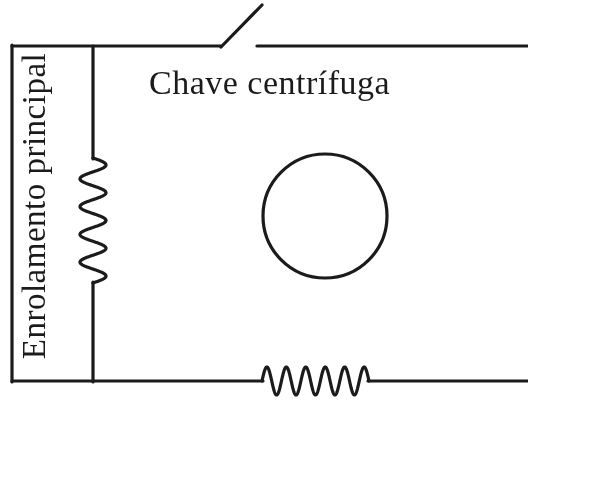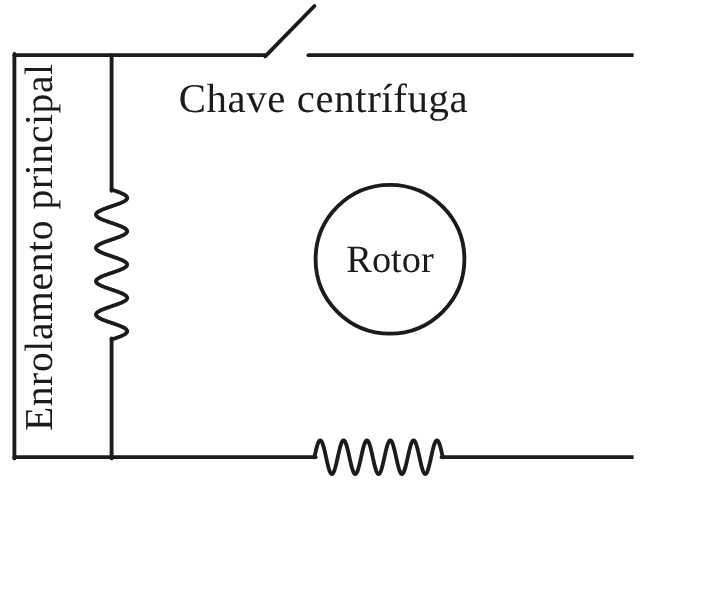--- a/index.html
+++ b/index.html
@@ -37,15 +37,14 @@
     <path class="schem-stroke" d="M93.00 158.00 L94.04 158.35 L95.07 158.71 L96.09 159.06 L97.09 159.41 L98.06 159.77 L99.00 160.12 L99.91 160.48 L100.76 160.83 L101.57 161.18 L102.33 161.54 L103.02 161.89 L103.65 162.24 L104.21 162.60 L104.70 162.95 L105.12 163.30 L105.45 163.66 L105.71 164.01 L105.89 164.36 L105.98 164.72 L105.99 165.07 L105.92 165.43 L105.77 165.78 L105.53 166.13 L105.22 166.49 L104.82 166.84 L104.35 167.19 L103.81 167.55 L103.20 167.90 L102.52 168.25 L101.78 168.61 L100.99 168.96 L100.14 169.32 L99.25 169.67 L98.32 170.02 L97.35 170.38 L96.36 170.73 L95.35 171.08 L94.32 171.44 L93.28 171.79 L92.24 172.14 L91.21 172.50 L90.18 172.85 L89.18 173.20 L88.20 173.56 L87.25 173.91 L86.33 174.27 L85.46 174.62 L84.64 174.97 L83.87 175.33 L83.16 175.68 L82.51 176.03 L81.93 176.39 L81.42 176.74 L80.99 177.09 L80.63 177.45 L80.35 177.80 L80.15 178.16 L80.03 178.51 L80.00 178.86 L80.05 179.22 L80.18 179.57 L80.40 179.92 L80.69 180.28 L81.07 180.63 L81.52 180.98 L82.04 181.34 L82.63 181.69 L83.29 182.04 L84.01 182.40 L84.79 182.75 L85.63 183.11 L86.50 183.46 L87.43 183.81 L88.38 184.17 L89.37 184.52 L90.38 184.87 L91.40 185.23 L92.44 185.58 L93.48 185.93 L94.52 186.29 L95.54 186.64 L96.55 187.00 L97.54 187.35 L98.50 187.70 L99.42 188.06 L100.31 188.41 L101.14 188.76 L101.93 189.12 L102.65 189.47 L103.32 189.82 L103.92 190.18 L104.45 190.53 L104.90 190.88 L105.28 191.24 L105.58 191.59 L105.80 191.95 L105.94 192.30 L106.00 192.65 L105.97 193.01 L105.86 193.36 L105.67 193.71 L105.40 194.07 L105.04 194.42 L104.61 194.77 L104.11 195.13 L103.53 195.48 L102.89 195.84 L102.19 196.19 L101.42 196.54 L100.60 196.90 L99.74 197.25 L98.83 197.60 L97.88 197.96 L96.90 198.31 L95.90 198.66 L94.88 199.02 L93.84 199.37 L92.80 199.72 L91.76 200.08 L90.73 200.43 L89.72 200.79 L88.72 201.14 L87.76 201.49 L86.82 201.85 L85.93 202.20 L85.08 202.55 L84.28 202.91 L83.54 203.26 L82.86 203.61 L82.24 203.97 L81.69 204.32 L81.21 204.68 L80.81 205.03 L80.49 205.38 L80.25 205.74 L80.09 206.09 L80.01 206.44 L80.01 206.80 L80.10 207.15 L80.27 207.50 L80.52 207.86 L80.85 208.21 L81.26 208.56 L81.75 208.92 L82.30 209.27 L82.93 209.63 L83.62 209.98 L84.37 210.33 L85.17 210.69 L86.02 211.04 L86.92 211.39 L87.86 211.75 L88.83 212.10 L89.83 212.45 L90.85 212.81 L91.88 213.16 L92.92 213.52 L93.96 213.87 L94.99 214.22 L96.01 214.58 L97.01 214.93 L97.99 215.28 L98.93 215.64 L99.84 215.99 L100.70 216.34 L101.51 216.70 L102.27 217.05 L102.97 217.40 L103.60 217.76 L104.17 218.11 L104.66 218.47 L105.09 218.82 L105.43 219.17 L105.69 219.53 L105.88 219.88 L105.98 220.23 L106.00 220.59 L105.93 220.94 L105.78 221.29 L105.55 221.65 L105.24 222.00 L104.86 222.36 L104.39 222.71 L103.85 223.06 L103.25 223.42 L102.58 223.77 L101.84 224.12 L101.05 224.48 L100.21 224.83 L99.32 225.18 L98.40 225.54 L97.43 225.89 L96.44 226.24 L95.43 226.60 L94.40 226.95 L93.36 227.31 L92.32 227.66 L91.29 228.01 L90.26 228.37 L89.26 228.72 L88.27 229.07 L87.32 229.43 L86.41 229.78 L85.53 230.13 L84.70 230.49 L83.93 230.84 L83.22 231.20 L82.56 231.55 L81.98 231.90 L81.46 232.26 L81.02 232.61 L80.65 232.96 L80.37 233.32 L80.16 233.67 L80.04 234.02 L80.00 234.38 L80.04 234.73 L80.17 235.08 L80.38 235.44 L80.67 235.79 L81.03 236.15 L81.48 236.50 L81.99 236.85 L82.58 237.21 L83.24 237.56 L83.95 237.91 L84.73 238.27 L85.56 238.62 L86.43 238.97 L87.35 239.33 L88.30 239.68 L89.29 240.04 L90.30 240.39 L91.32 240.74 L92.36 241.10 L93.40 241.45 L94.43 241.80 L95.46 242.16 L96.47 242.51 L97.46 242.86 L98.42 243.22 L99.35 243.57 L100.24 243.92 L101.08 244.28 L101.87 244.63 L102.60 244.99 L103.27 245.34 L103.87 245.69 L104.41 246.05 L104.87 246.40 L105.25 246.75 L105.56 247.11 L105.79 247.46 L105.93 247.81 L106.00 248.17 L105.98 248.52 L105.87 248.88 L105.69 249.23 L105.42 249.58 L105.07 249.94 L104.65 250.29 L104.15 250.64 L103.58 251.00 L102.95 251.35 L102.25 251.70 L101.49 252.06 L100.67 252.41 L99.81 252.76 L98.90 253.12 L97.96 253.47 L96.98 253.83 L95.98 254.18 L94.96 254.53 L93.92 254.89 L92.88 255.24 L91.85 255.59 L90.82 255.95 L89.80 256.30 L88.80 256.65 L87.83 257.01 L86.90 257.36 L86.00 257.72 L85.14 258.07 L84.34 258.42 L83.59 258.78 L82.91 259.13 L82.28 259.48 L81.73 259.84 L81.25 260.19 L80.84 260.54 L80.51 260.90 L80.26 261.25 L80.10 261.60 L80.01 261.96 L80.01 262.31 L80.09 262.67 L80.25 263.02 L80.50 263.37 L80.82 263.73 L81.23 264.08 L81.71 264.43 L82.26 264.79 L82.88 265.14 L83.56 265.49 L84.30 265.85 L85.10 266.20 L85.95 266.56 L86.85 266.91 L87.79 267.26 L88.75 267.62 L89.75 267.97 L90.77 268.32 L91.80 268.68 L92.83 269.03 L93.87 269.38 L94.91 269.74 L95.93 270.09 L96.93 270.44 L97.91 270.80 L98.86 271.15 L99.76 271.51 L100.63 271.86 L101.45 272.21 L102.21 272.57 L102.91 272.92 L103.55 273.27 L104.13 273.63 L104.63 273.98 L105.06 274.33 L105.41 274.69 L105.68 275.04 L105.87 275.40 L105.97 275.75 L106.00 276.10 L105.94 276.46 L105.80 276.81 L105.57 277.16 L105.27 277.52 L104.89 277.87 L104.43 278.22 L103.90 278.58 L103.30 278.93 L102.63 279.28 L101.90 279.64 L101.12 279.99 L100.28 280.35 L99.40 280.70 L98.47 281.05 L97.51 281.41 L96.52 281.76 L95.51 282.11 L94.48 282.47 L93.45 282.82 L93.00 282.97"></path>
     <path class="schem-stroke" d="M93 282 L93 382"></path>
 
     <path class="schem-stroke" d="M262.00 381.00 L262.25 379.88 L262.50 378.77 L262.74 377.67 L262.99 376.60 L263.24 375.55 L263.49 374.54 L263.73 373.56 L263.98 372.64 L264.23 371.77 L264.48 370.96 L264.72 370.21 L264.97 369.53 L265.22 368.93 L265.47 368.40 L265.72 367.95 L265.96 367.59 L266.21 367.31 L266.46 367.12 L266.71 367.02 L266.95 367.01 L267.20 367.08 L267.45 367.25 L267.70 367.50 L267.94 367.84 L268.19 368.27 L268.44 368.78 L268.69 369.36 L268.94 370.02 L269.18 370.75 L269.43 371.54 L269.68 372.40 L269.93 373.31 L270.17 374.27 L270.42 375.27 L270.67 376.31 L270.92 377.38 L271.16 378.47 L271.41 379.58 L271.66 380.70 L271.91 381.82 L272.15 382.93 L272.40 384.03 L272.65 385.12 L272.90 386.17 L273.15 387.20 L273.39 388.18 L273.64 389.12 L273.89 390.00 L274.14 390.83 L274.38 391.60 L274.63 392.29 L274.88 392.92 L275.13 393.47 L275.37 393.94 L275.62 394.32 L275.87 394.62 L276.12 394.84 L276.37 394.96 L276.61 395.00 L276.86 394.95 L277.11 394.80 L277.36 394.57 L277.60 394.26 L277.85 393.85 L278.10 393.37 L278.35 392.80 L278.59 392.17 L278.84 391.45 L279.09 390.68 L279.34 389.84 L279.59 388.94 L279.83 387.99 L280.08 387.00 L280.33 385.97 L280.58 384.91 L280.82 383.83 L281.07 382.72 L281.32 381.60 L281.57 380.48 L281.81 379.37 L282.06 378.26 L282.31 377.17 L282.56 376.11 L282.81 375.08 L283.05 374.08 L283.30 373.13 L283.55 372.23 L283.80 371.39 L284.04 370.60 L284.29 369.89 L284.54 369.24 L284.79 368.67 L285.03 368.18 L285.28 367.77 L285.53 367.45 L285.78 367.21 L286.02 367.06 L286.27 367.00 L286.52 367.03 L286.77 367.15 L287.02 367.36 L287.26 367.65 L287.51 368.03 L287.76 368.49 L288.01 369.04 L288.25 369.65 L288.50 370.35 L288.75 371.11 L289.00 371.93 L289.24 372.81 L289.49 373.74 L289.74 374.72 L289.99 375.75 L290.24 376.80 L290.48 377.88 L290.73 378.98 L290.98 380.09 L291.23 381.21 L291.47 382.33 L291.72 383.44 L291.97 384.53 L292.22 385.61 L292.46 386.65 L292.71 387.65 L292.96 388.62 L293.21 389.53 L293.46 390.39 L293.70 391.19 L293.95 391.92 L294.20 392.59 L294.45 393.18 L294.69 393.69 L294.94 394.12 L295.19 394.47 L295.44 394.73 L295.68 394.91 L295.93 394.99 L296.18 394.99 L296.43 394.89 L296.68 394.71 L296.92 394.44 L297.17 394.08 L297.42 393.64 L297.67 393.12 L297.91 392.52 L298.16 391.85 L298.41 391.10 L298.66 390.30 L298.90 389.43 L299.15 388.51 L299.40 387.54 L299.65 386.53 L299.90 385.49 L300.14 384.41 L300.39 383.32 L300.64 382.21 L300.89 381.09 L301.13 379.97 L301.38 378.86 L301.63 377.76 L301.88 376.68 L302.12 375.63 L302.37 374.61 L302.62 373.64 L302.87 372.71 L303.11 371.84 L303.36 371.02 L303.61 370.27 L303.86 369.58 L304.11 368.97 L304.35 368.44 L304.60 367.98 L304.85 367.61 L305.10 367.33 L305.34 367.13 L305.59 367.02 L305.84 367.00 L306.09 367.07 L306.33 367.23 L306.58 367.48 L306.83 367.81 L307.08 368.23 L307.33 368.73 L307.57 369.31 L307.82 369.96 L308.07 370.69 L308.32 371.48 L308.56 372.33 L308.81 373.23 L309.06 374.19 L309.31 375.19 L309.55 376.23 L309.80 377.29 L310.05 378.38 L310.30 379.49 L310.55 380.61 L310.79 381.73 L311.04 382.84 L311.29 383.95 L311.54 385.03 L311.78 386.09 L312.03 387.12 L312.28 388.10 L312.53 389.04 L312.77 389.93 L313.02 390.77 L313.27 391.54 L313.52 392.24 L313.77 392.87 L314.01 393.43 L314.26 393.90 L314.51 394.29 L314.76 394.60 L315.00 394.82 L315.25 394.96 L315.50 395.00 L315.75 394.95 L315.99 394.82 L316.24 394.59 L316.49 394.28 L316.74 393.89 L316.98 393.41 L317.23 392.85 L317.48 392.22 L317.73 391.51 L317.98 390.74 L318.22 389.91 L318.47 389.02 L318.72 388.07 L318.97 387.08 L319.21 386.06 L319.46 385.00 L319.71 383.91 L319.96 382.81 L320.20 381.69 L320.45 380.57 L320.70 379.46 L320.95 378.35 L321.20 377.26 L321.44 376.19 L321.69 375.16 L321.94 374.16 L322.19 373.21 L322.43 372.30 L322.68 371.45 L322.93 370.66 L323.18 369.94 L323.42 369.29 L323.67 368.72 L323.92 368.22 L324.17 367.80 L324.42 367.47 L324.66 367.23 L324.91 367.07 L325.16 367.00 L325.41 367.02 L325.65 367.14 L325.90 367.34 L326.15 367.62 L326.40 368.00 L326.64 368.45 L326.89 368.99 L327.14 369.60 L327.39 370.29 L327.64 371.04 L327.88 371.86 L328.13 372.74 L328.38 373.67 L328.63 374.65 L328.87 375.66 L329.12 376.71 L329.37 377.79 L329.62 378.89 L329.86 380.00 L330.11 381.12 L330.36 382.24 L330.61 383.35 L330.86 384.45 L331.10 385.52 L331.35 386.57 L331.60 387.57 L331.85 388.54 L332.09 389.46 L332.34 390.32 L332.59 391.13 L332.84 391.87 L333.08 392.54 L333.33 393.14 L333.58 393.65 L333.83 394.09 L334.07 394.45 L334.32 394.72 L334.57 394.90 L334.82 394.99 L335.07 394.99 L335.31 394.90 L335.56 394.73 L335.81 394.46 L336.06 394.11 L336.30 393.68 L336.55 393.16 L336.80 392.57 L337.05 391.90 L337.29 391.17 L337.54 390.36 L337.79 389.50 L338.04 388.59 L338.29 387.62 L338.53 386.62 L338.78 385.57 L339.03 384.50 L339.28 383.41 L339.52 382.30 L339.77 381.18 L340.02 380.06 L340.27 378.95 L340.51 377.85 L340.76 376.77 L341.01 375.71 L341.26 374.69 L341.51 373.72 L341.75 372.78 L342.00 371.90 L342.25 371.08 L342.50 370.32 L342.74 369.63 L342.99 369.02 L343.24 368.48 L343.49 368.02 L343.73 367.64 L343.98 367.35 L344.23 367.14 L344.48 367.03 L344.73 367.00 L344.97 367.07 L345.22 367.22 L345.47 367.46 L345.72 367.79 L345.96 368.20 L346.21 368.69 L346.46 369.26 L346.71 369.91 L346.95 370.63 L347.20 371.41 L347.45 372.26 L347.70 373.16 L347.94 374.11 L348.19 375.11 L348.44 376.14 L348.69 377.21 L348.94 378.30 L349.18 379.40 L349.43 380.52 L349.68 381.64 L349.93 382.75 L350.17 383.86 L350.42 384.95 L350.67 386.01 L350.92 387.03 L351.16 388.03 L351.41 388.97 L351.66 389.86 L351.91 390.70 L352.16 391.48 L352.40 392.19 L352.65 392.82 L352.90 393.38 L353.15 393.87 L353.39 394.27 L353.64 394.58 L353.89 394.81 L354.14 394.95 L354.38 395.00 L354.63 394.96 L354.88 394.83 L355.13 394.62 L355.38 394.31 L355.62 393.92 L355.87 393.45 L356.12 392.90 L356.37 392.27 L356.61 391.57 L356.86 390.81 L357.11 389.98 L357.36 389.09 L357.60 388.15 L357.85 387.16 L358.10 386.14 L358.35 385.08 L358.60 384.00 L358.84 382.90 L359.09 381.78 L359.34 380.66 L359.59 379.55 L359.83 378.44 L360.08 377.35 L360.33 376.28 L360.58 375.24 L360.82 374.24 L361.07 373.28 L361.32 372.37 L361.57 371.52 L361.82 370.73 L362.06 370.00 L362.31 369.34 L362.56 368.76 L362.81 368.26 L363.05 367.83 L363.30 367.50 L363.55 367.24 L363.80 367.08 L364.04 367.00 L364.29 367.02 L364.54 367.12 L364.79 367.32 L365.03 367.60 L365.28 367.96 L365.53 368.41 L365.78 368.94 L366.03 369.55 L366.27 370.23 L366.52 370.98 L366.77 371.79 L367.02 372.67 L367.26 373.59 L367.51 374.57 L367.76 375.58 L368.01 376.63 L368.25 377.71 L368.50 378.80 L368.75 379.92 L368.99 381.00"></path>
 
     <circle class="schem-stroke" cx="325" cy="216" r="62" stroke-width="3.5"></circle>
   </svg>
 
   <div class="lbl lbl-switch">Chave centrífuga</div>
   <div class="lbl lbl-main">Enrolamento principal</div>
-  <div class="lbl lbl-rotor">Rotor</div>
 
 </div>
 
 </body></html>

